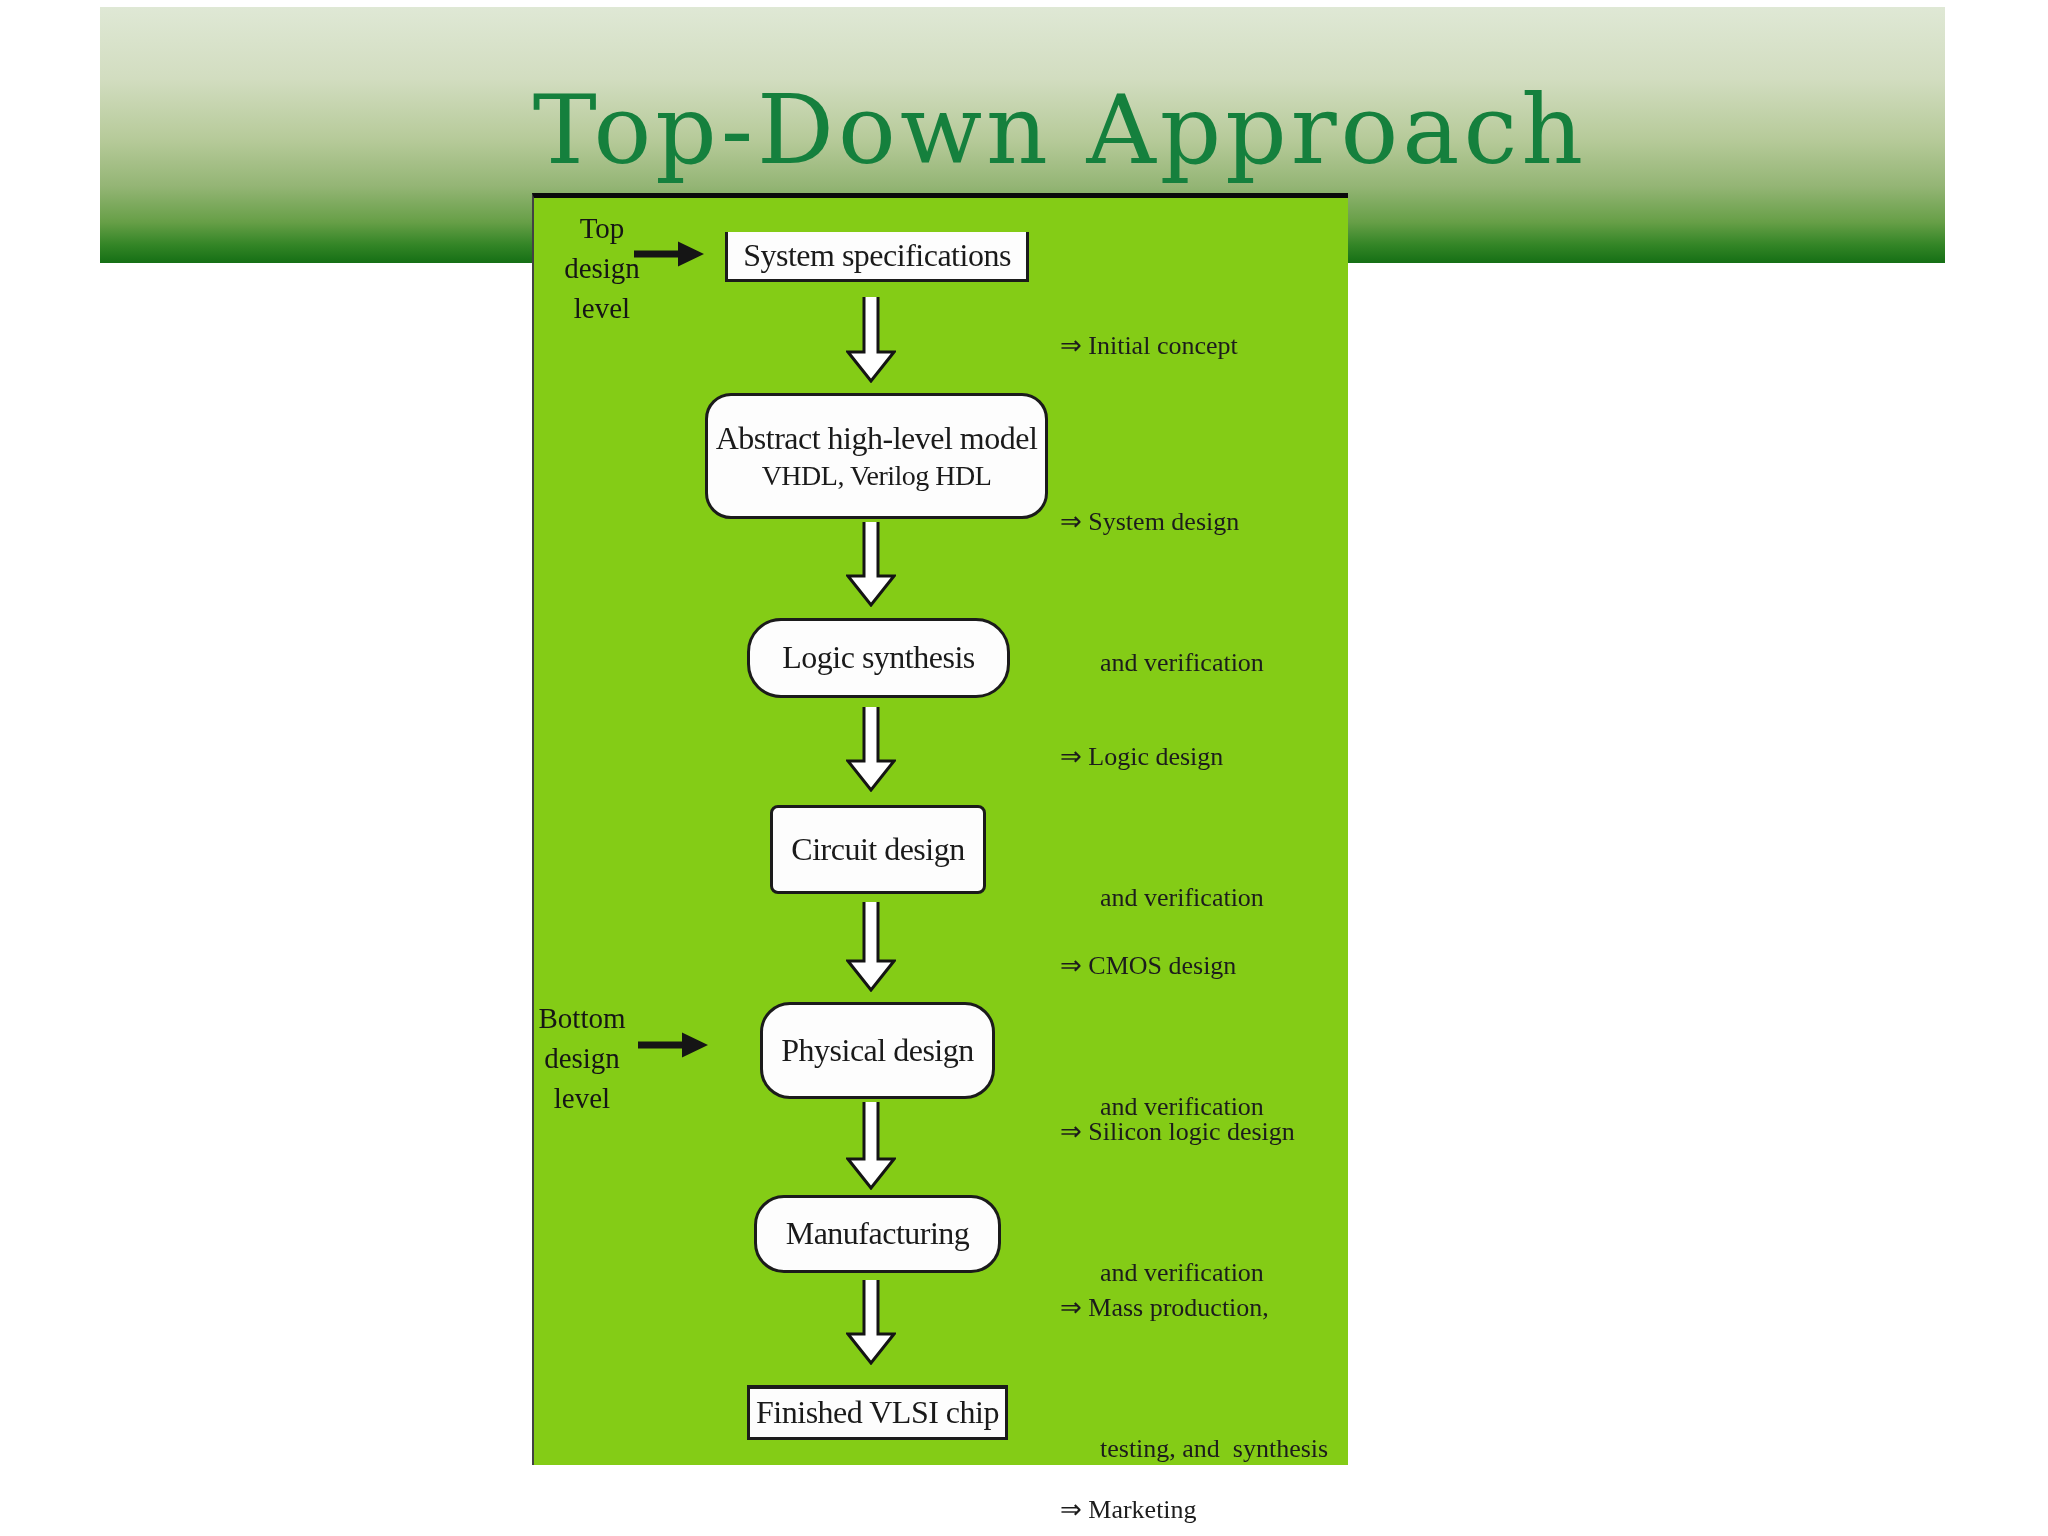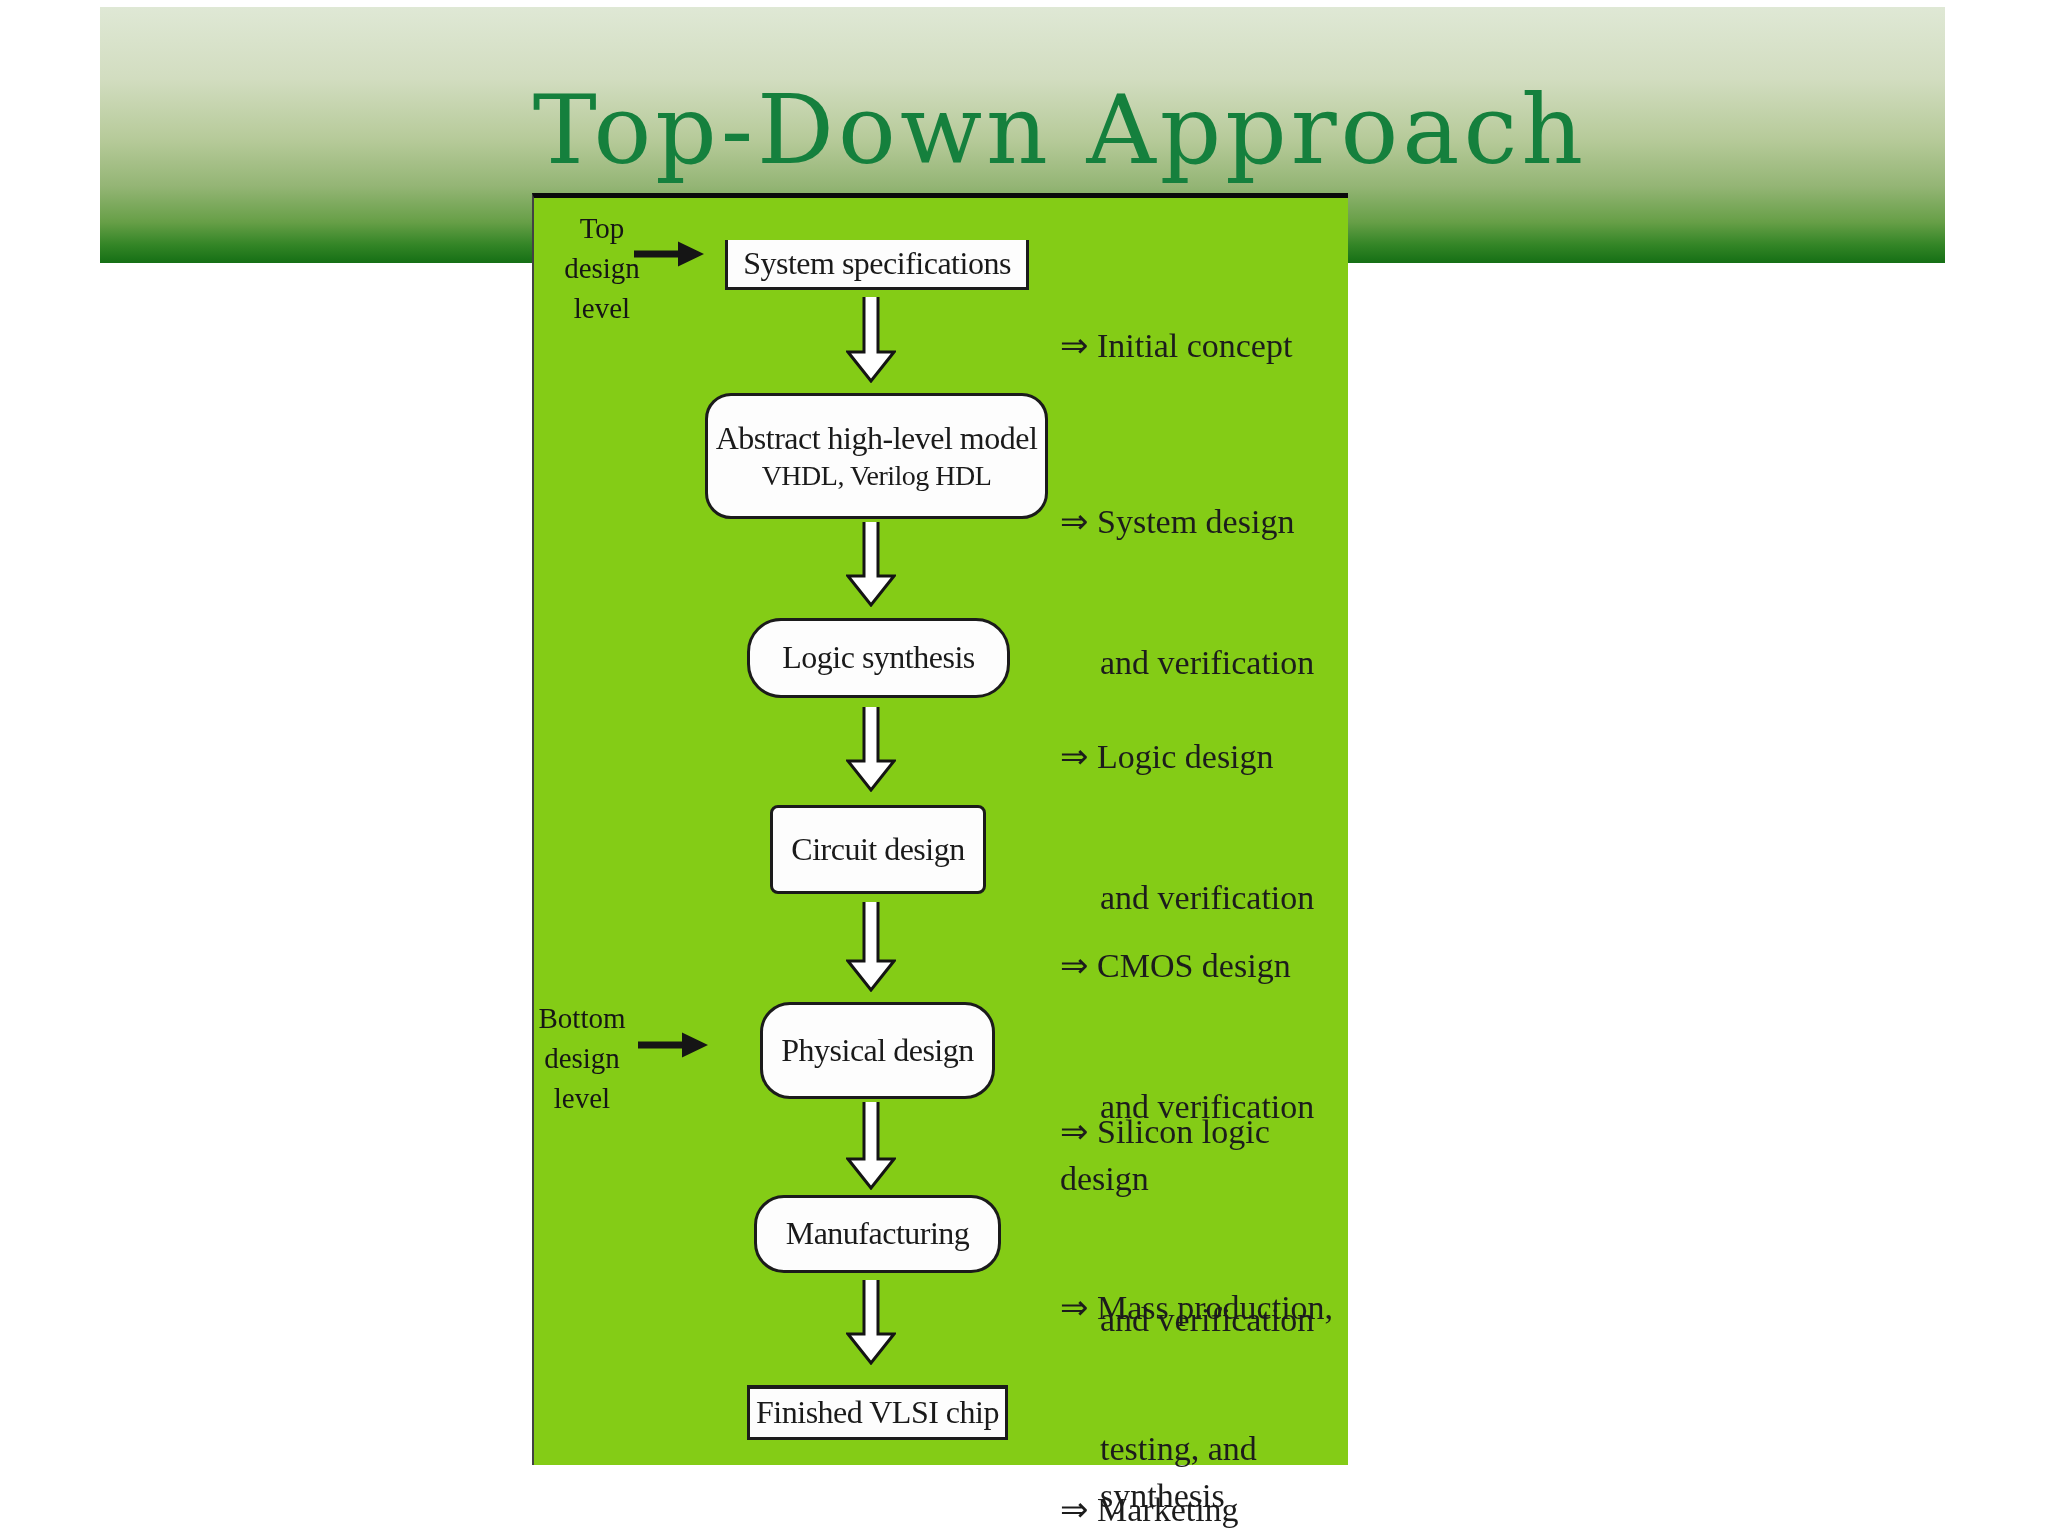--- a/index.html
+++ b/index.html
@@ -12,21 +12,21 @@
          font-family:"DejaVu Serif",serif;font-weight:normal;font-size:96px;line-height:1.05;
          letter-spacing:4px;color:#15803d;z-index:3;padding-left:36px;}
   .panel{position:absolute;left:532px;top:193px;width:814px;height:1267px;background:#84cc16;
          border-top:5px solid #0a0a0a;border-left:2px solid #424242;z-index:2;}
   .box{position:absolute;display:flex;flex-direction:column;align-items:center;justify-content:center;
        background:#fdfdfd;font-size:32px;letter-spacing:-0.5px;line-height:1.1;text-align:center;}
   .box-rounded{border:3px solid #1b1b1b;}
   .box-open{border:3px solid #1b1b1b;border-top:none;}
   .box-rect{border:3px solid #1b1b1b;border-top-width:4px;}
   .box-sub{font-size:28px;margin-top:5px;}
-  .note{position:absolute;left:526px;font-size:34px;line-height:47px;white-space:pre-wrap;color:#1c1c1c;}
+  .note{position:absolute;left:526px;font-size:26px;line-height:47px;white-space:pre-wrap;color:#1c1c1c;}
   .note-line2{padding-left:40px;}
   .side-label{position:absolute;width:120px;text-align:center;font-size:29px;line-height:40px;color:#151515;}
   .abs{position:absolute;}
 </style>
 </head>
 <body>
 
 <div class="page">
 
   <div class="band"></div>
@@ -37,21 +37,21 @@
 
     <div class="side-label" style="left:8px;top:10px;">
       <div>Top</div>
       <div>design</div>
       <div>level</div>
     </div>
     <svg class="abs" style="left:100px;top:42px;" width="70" height="28" viewBox="0 0 70 28">
       <path d="M0 10.5 H44 V1.5 L70 14 L44 26.5 V17.5 H0 Z" fill="#151515"></path>
     </svg>
 
-    <div class="box box-open" style="left:191px;top:42px;width:298px;height:47px;justify-content:center;">
+    <div class="box box-open" style="left:191px;top:34px;width:298px;height:47px;justify-content:center;">
       <div>System specifications</div>
     </div>
     <div class="note" style="top:30px;">
       <div>⇒ Initial concept</div>
     </div>
 
     <svg class="abs" style="left:312px;top:99px;" width="50" height="86" viewBox="-25 0 50 86">
       <path d="M-7 0 L-7 55 L-23 55 L0 84 L23 55 L7 55 L7 0" fill="#ffffff" stroke="#141414" stroke-width="3"></path>
     </svg>
 

